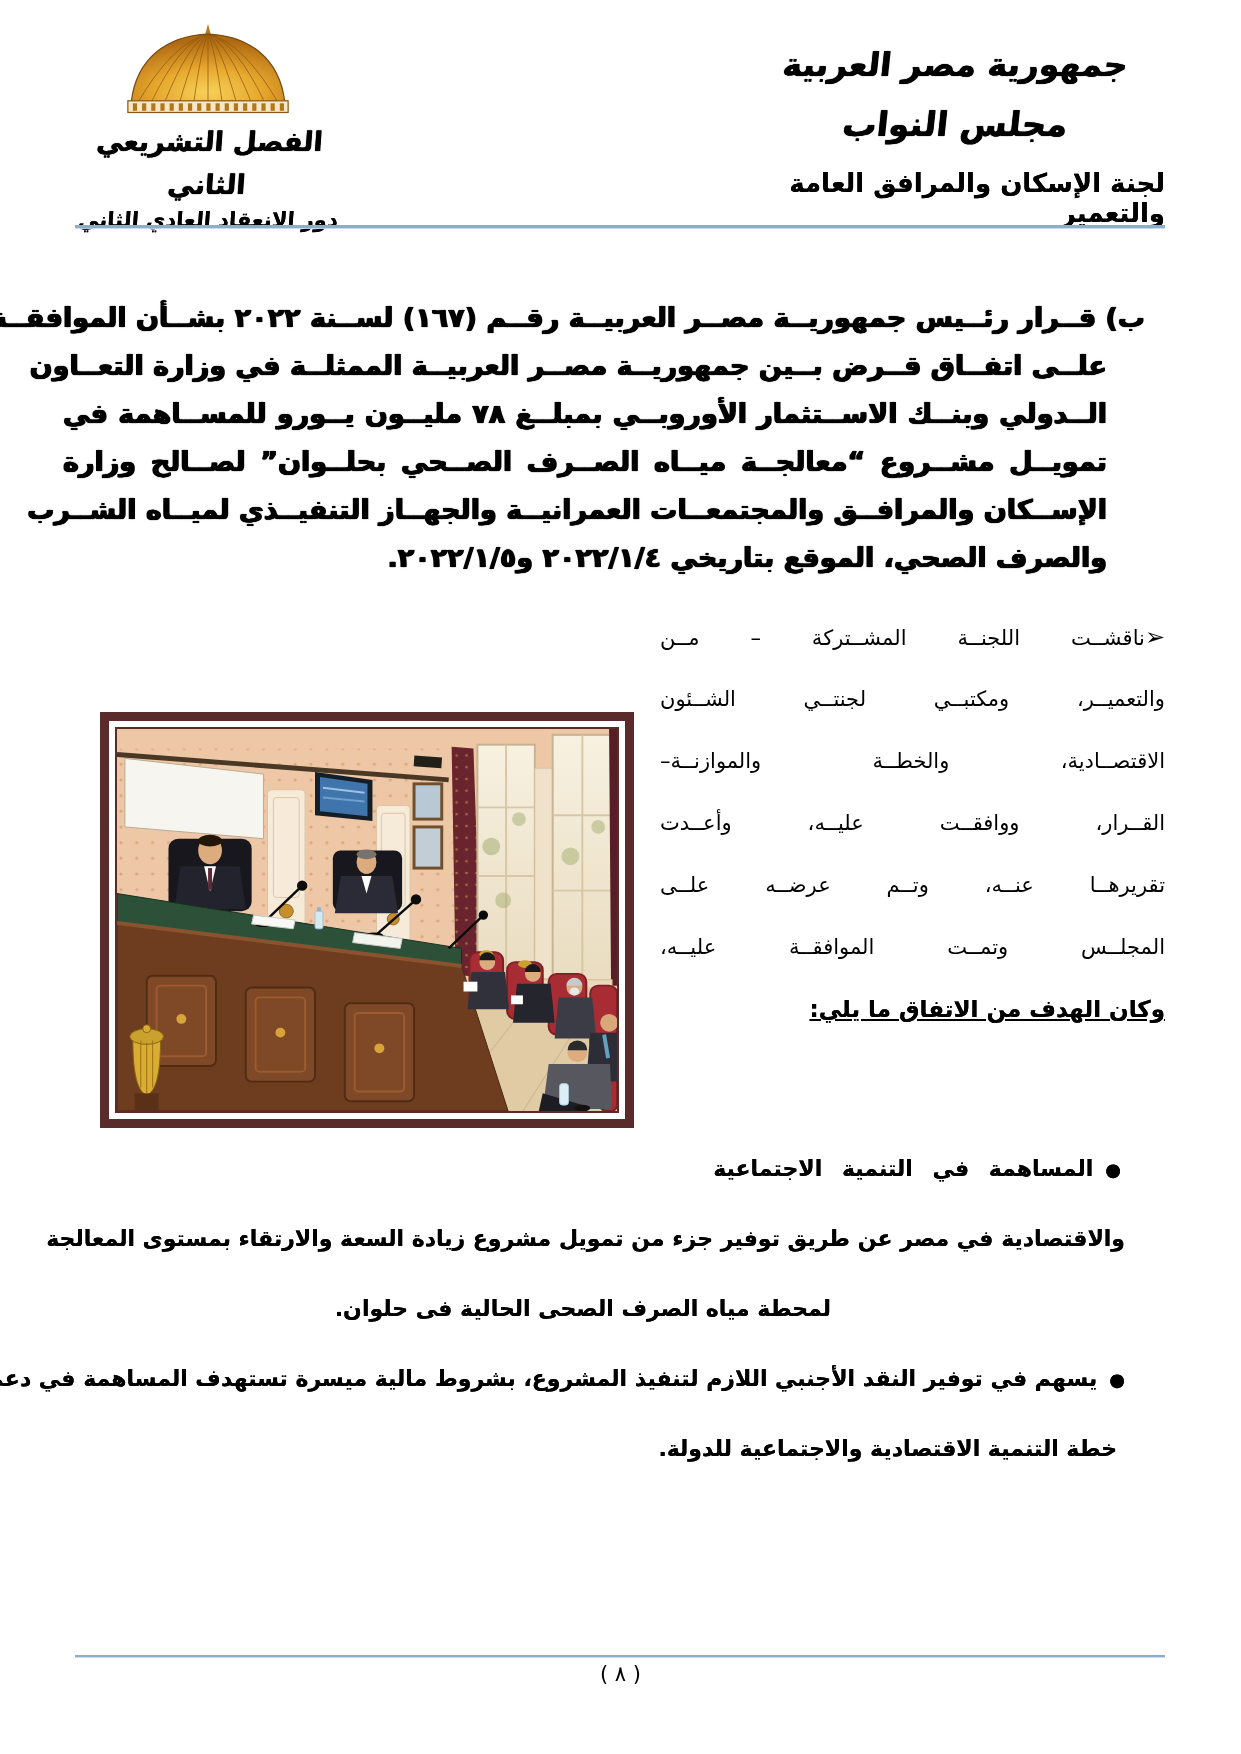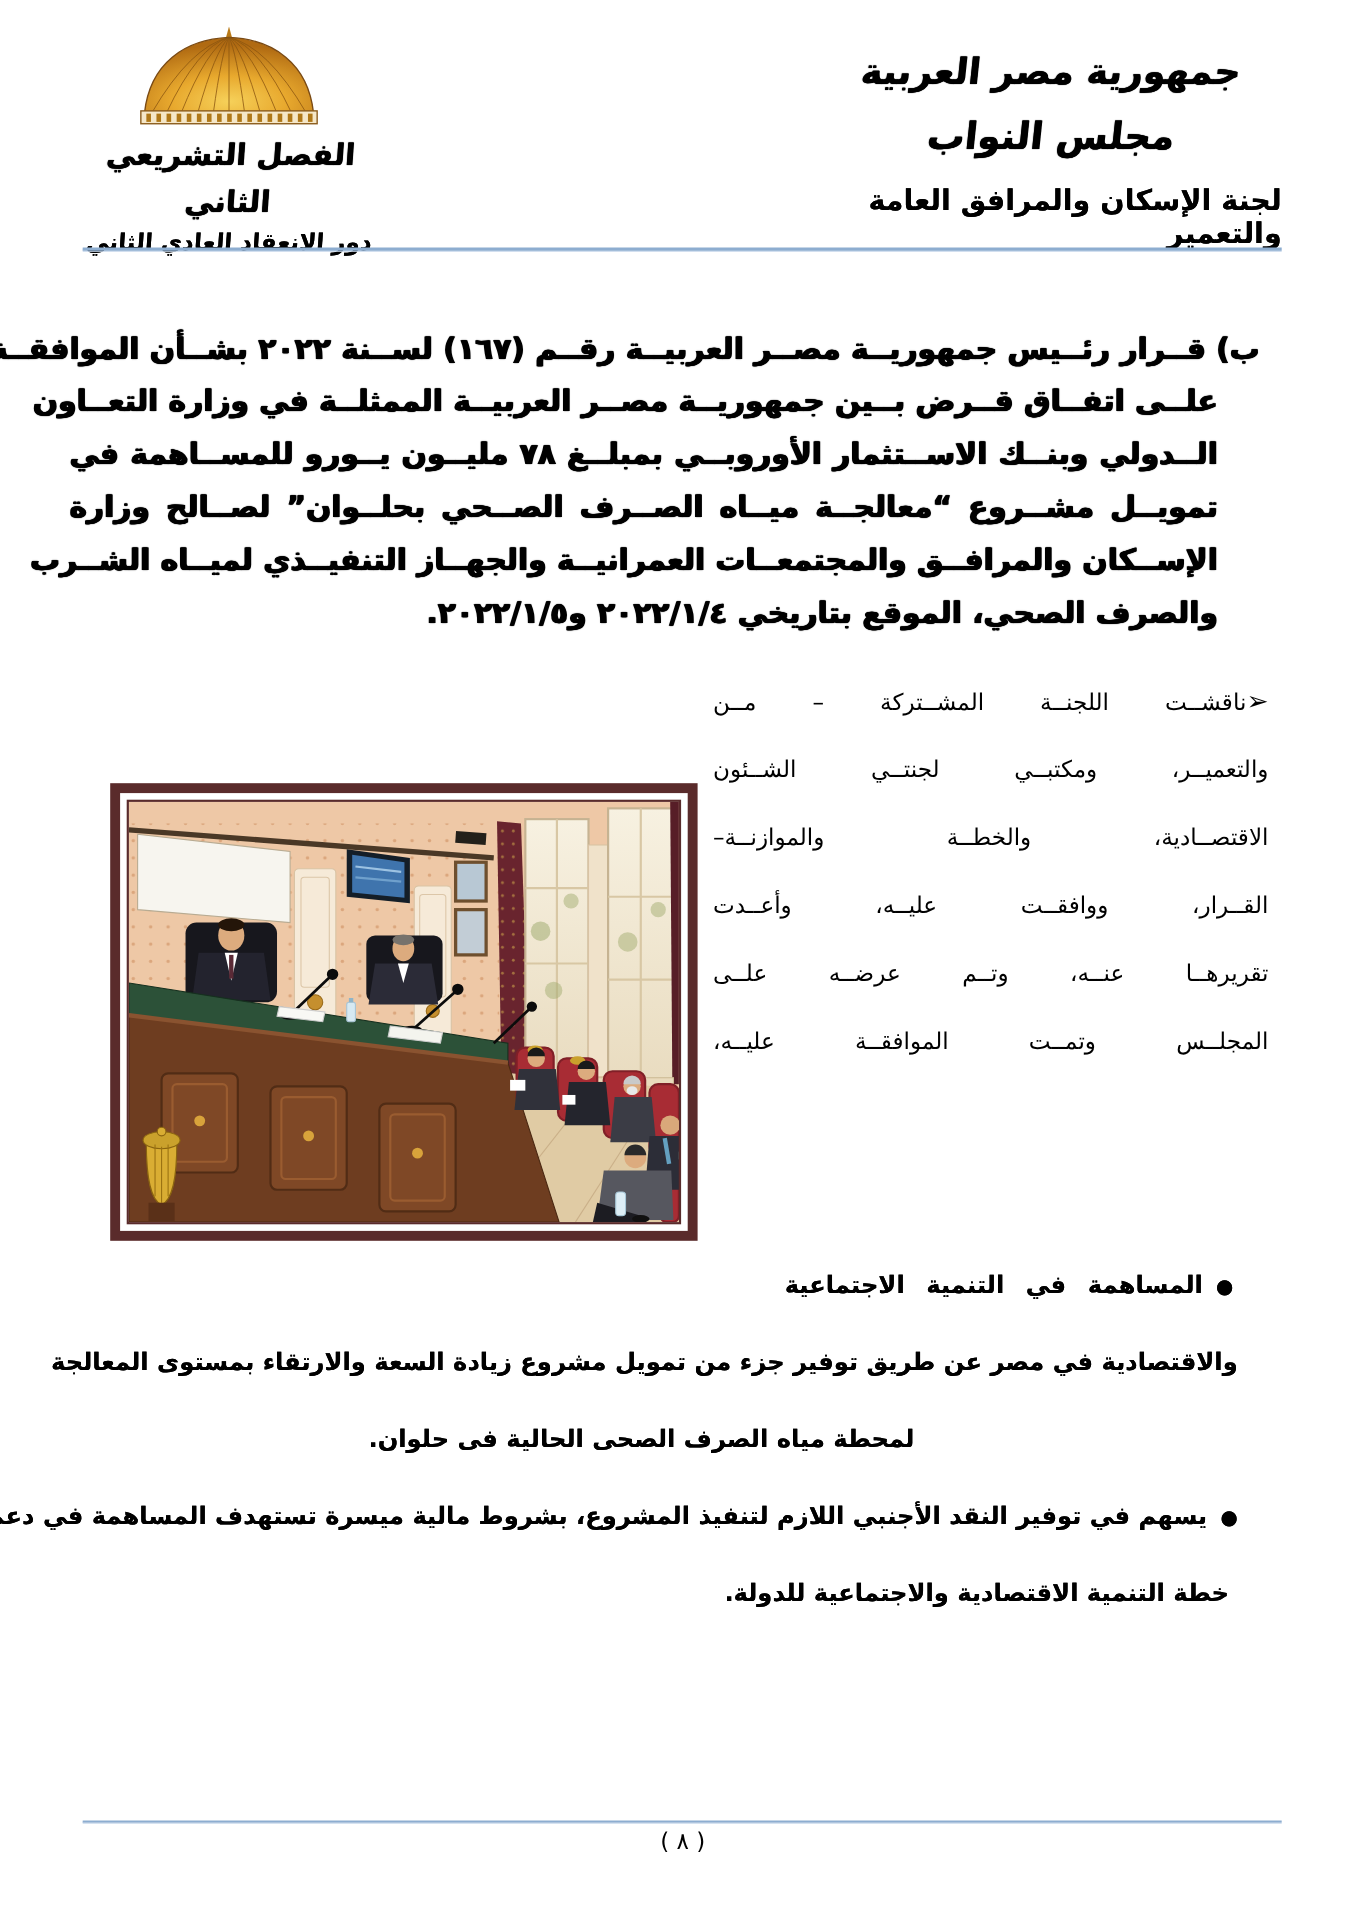--- a/index.html
+++ b/index.html
@@ -28,21 +28,21 @@
     font-size:27px; text-shadow:0 0 1.2px #000, .7px 0 #000, -.7px 0 #000;}
   .decision .dline{line-height:48px; height:48px; text-align:justify; text-align-last:justify; white-space:nowrap;}
   .decision .indent{padding-right:38px;}
   .decision .dlast{text-align:right; text-align-last:right;}
   
   .photo-frame{position:absolute; left:100px; top:712px; width:504px; height:386px;
     border:9px solid; padding:6px; background:#fff;}
   .photo-inner{width:100%; height:100%; border:2px solid; box-sizing:border-box;}
   .photo-inner svg{display:block; width:100%; height:100%;}
   
-  .side{position:absolute; right:88px; top:606px; width:505px; font-size:21px;}
+  .side{position:absolute; right:76px; top:606px; width:505px; font-size:21px;}
   .side .sline{line-height:62px; height:62px; text-align:justify; text-align-last:justify; white-space:nowrap;}
   .side .marker{font-size:24px; letter-spacing:4px;}
   .side .goal-heading{font-weight:bold; text-decoration:underline; font-size:23px;
     text-align:right; text-align-last:right; text-shadow:0 0 .5px #000;}
   
   .goals{position:absolute; right:92px; top:1134px; width:1070px; font-size:22px; font-weight:bold;
     text-shadow:0 0 .4px #000;}
   .goals .gline{line-height:70px; height:70px; white-space:nowrap;}
   .goals .bullet{font-size:18px; margin-left:12px;}
   .g1l1{text-align:right; padding-right:28px; word-spacing:12px;}
@@ -278,20 +278,21 @@
     </div>
   </div>
 
   <div class="side">
     <div class="sline"><span class="marker">➢</span><span>ناقشــت اللجنــة المشــتركة – مــن</span></div>
     <div class="sline">والتعميــر، ومكتبــي لجنتــي الشــئون</div>
     <div class="sline">الاقتصــادية، والخطــة والموازنــة–</div>
     <div class="sline">القــرار، ووافقــت عليــه، وأعــدت</div>
     <div class="sline">تقريرهــا عنــه، وتــم عرضــه علــى</div>
     <div class="sline">المجلــس وتمــت الموافقــة عليــه،</div>
+    <div class="sline goal-heading">وكان الهدف من الاتفاق ما يلي:</div>
   </div>
 
   <div class="goals">
     <div class="gline g1l1"><span class="bullet">●</span><span>المساهمة في التنمية الاجتماعية</span></div>
     <div class="gline g-just">والاقتصادية في مصر عن طريق توفير جزء من تمويل مشروع زيادة السعة والارتقاء بمستوى المعالجة</div>
     <div class="gline g1l3">لمحطة مياه الصرف الصحى الحالية فى حلوان.</div>
     <div class="gline g-just"><span class="bullet">●</span><span>يسهم في توفير النقد الأجنبي اللازم لتنفيذ المشروع، بشروط مالية ميسرة تستهدف المساهمة في دعم</span></div>
     <div class="gline g2l2">خطة التنمية الاقتصادية والاجتماعية للدولة.</div>
   </div>
 

